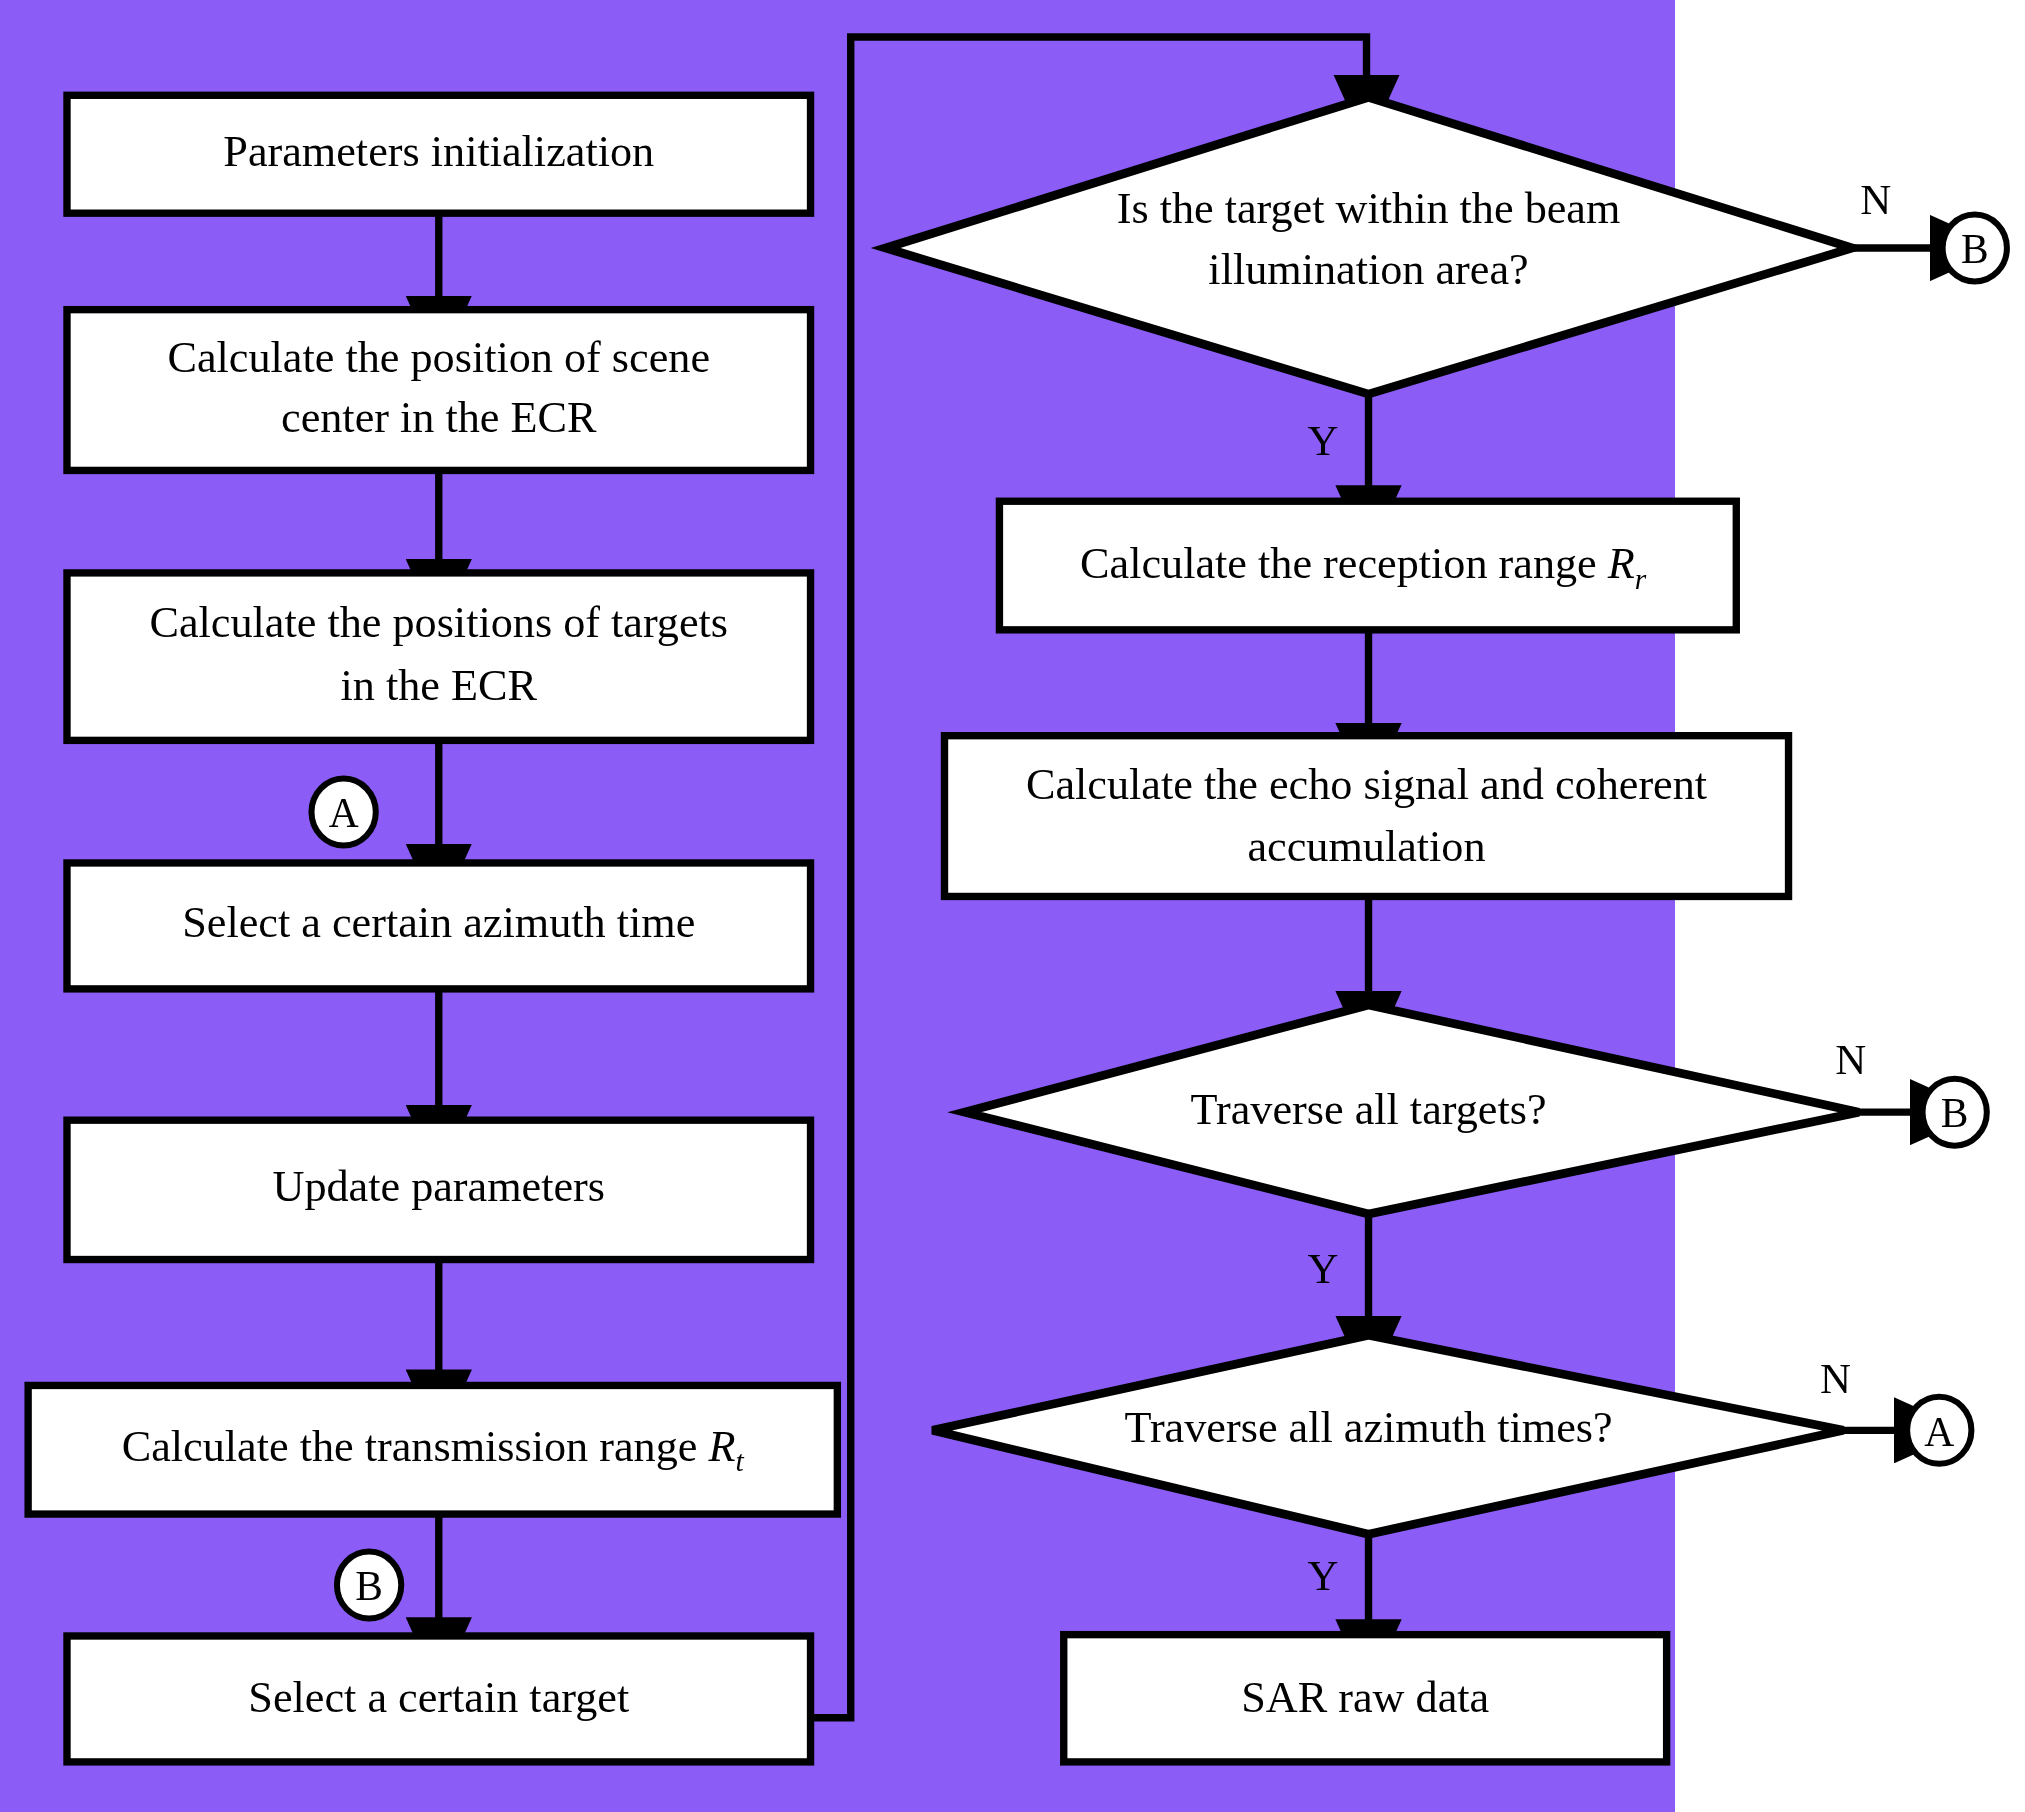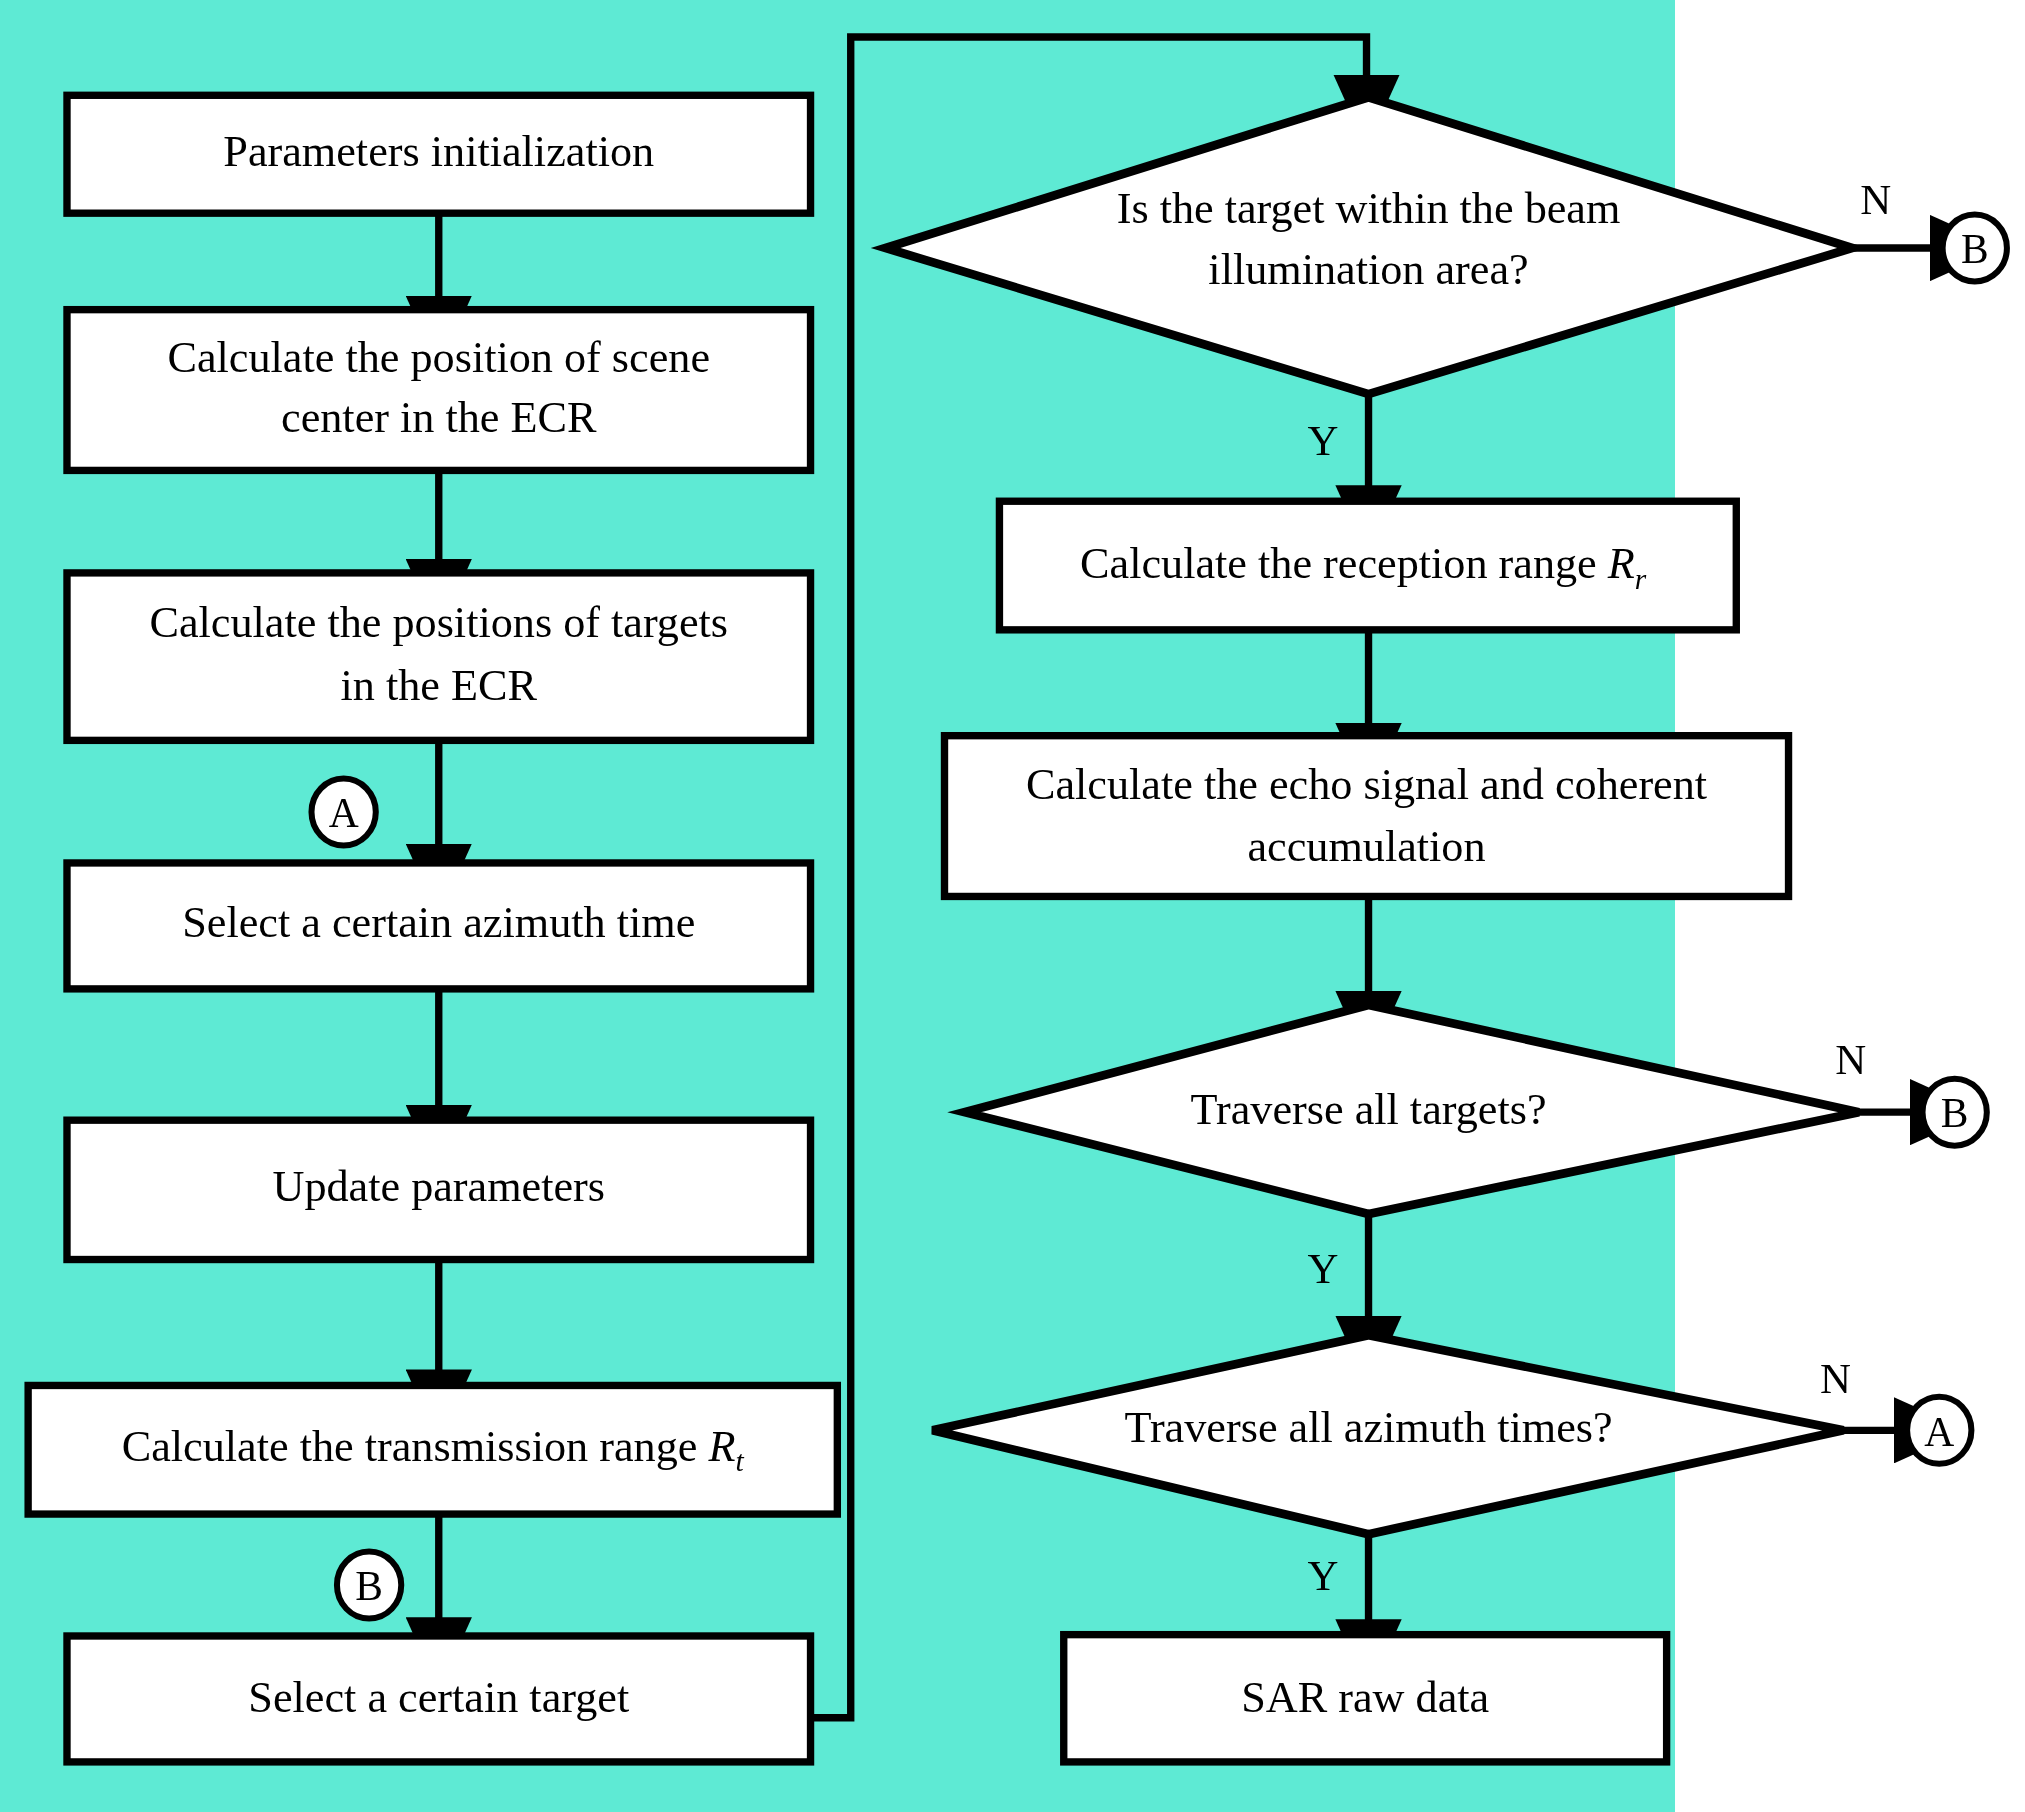--- a/index.html
+++ b/index.html
@@ -1,18 +1,18 @@
 <!DOCTYPE html>
 <html style="font-size:10.7px"><head>
 <meta charset="utf-8">
 <style>
   html,body{margin:0;padding:0;background:#ffffff;}
   body{width:2025px;height:1813px;overflow:hidden;
        font-family:"Liberation Serif","DejaVu Serif",serif;}
-  #stage{position:relative;width:1675px;height:1813px;background:#5eead4;}
+  #stage{position:relative;width:1675px;height:1813px;background:#8b5cf6;}
   svg#flow{position:absolute;left:0;top:0;width:2025px;height:1813px;display:block;}
   .shape{fill:#ffffff;stroke:#000000;stroke-width:11;stroke-linejoin:miter;}
   .diamond{fill:#ffffff;stroke:#000000;stroke-width:13;stroke-linejoin:miter;}
   .conn-circle{fill:#ffffff;stroke:#000000;stroke-width:9;}
   .link{stroke:#000000;stroke-width:11;fill:none;}
   .boxtext{font-family:"Liberation Serif","DejaVu Serif",serif;
            font-size:66px;fill:#000;text-anchor:middle;dominant-baseline:middle;}
   .boxtext tspan.sub{font-size:44px;}
   .ital{font-style:italic;}
   .edgelabel{font-family:"Liberation Serif","DejaVu Serif",serif;

